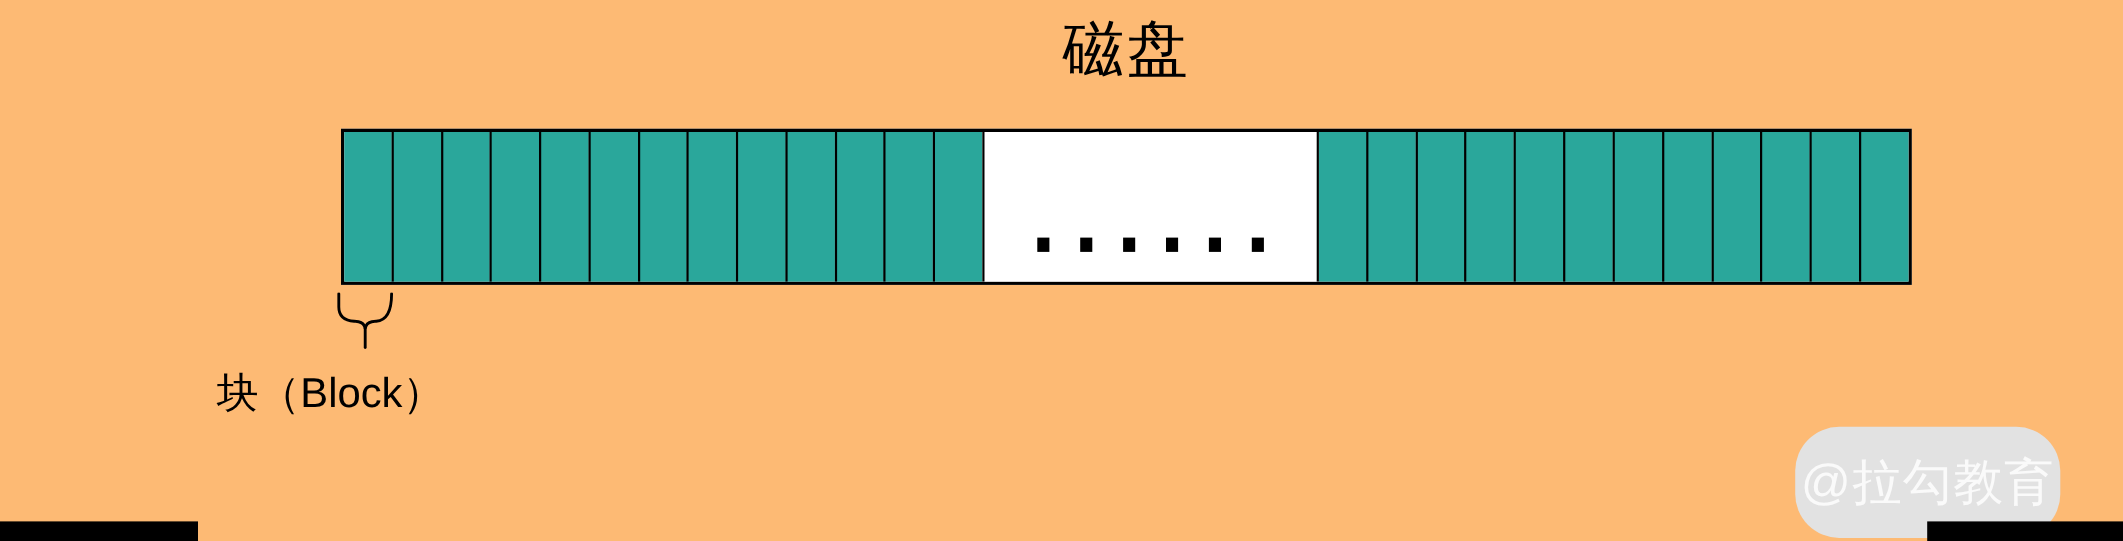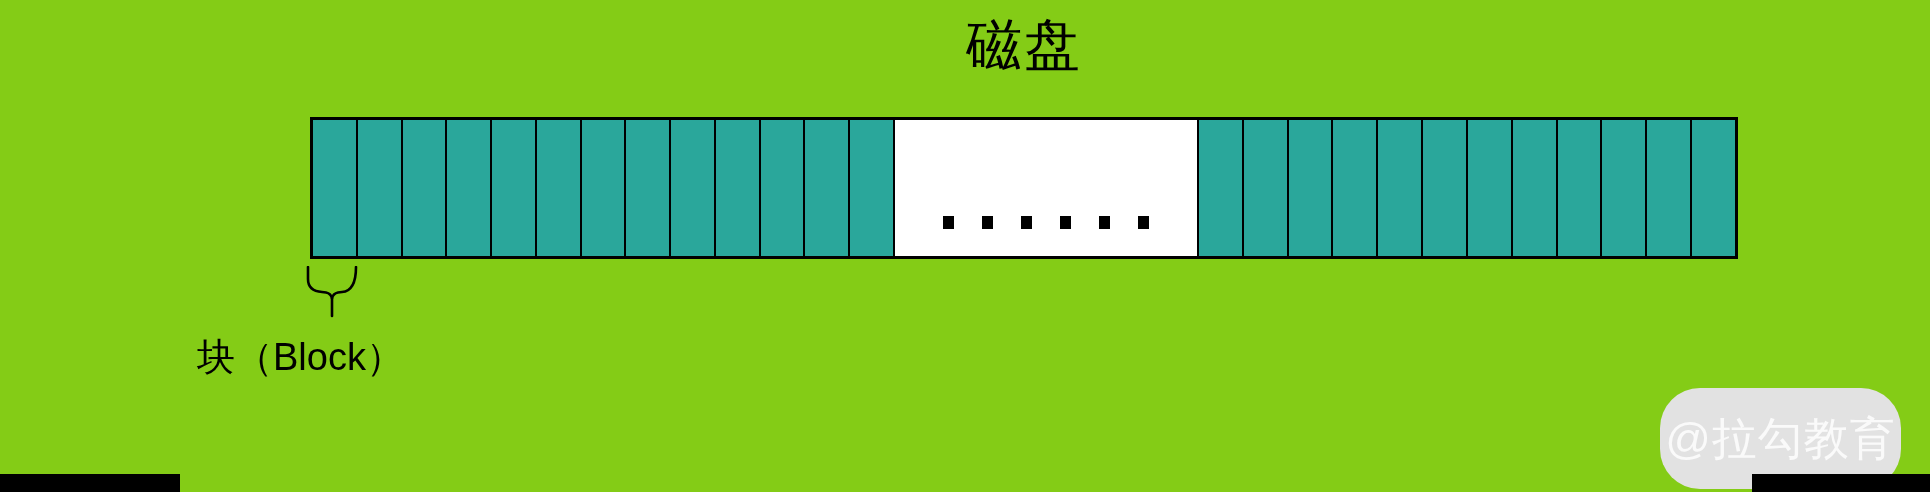--- a/index.html
+++ b/index.html
@@ -1,20 +1,20 @@
 <!DOCTYPE html>
 <html><head>
 <meta charset="utf-8">
 <style>
   html, body { margin: 0; padding: 0; background: #ffffff; }
   .stage {
     position: relative;
     width: 1930px;
     height: 492px;
-    background: #84cc16;
+    background: #fdba74;
     overflow: hidden;
     font-family: "Liberation Sans", sans-serif;
     --block-fill: #2AA79B;
     --line: #000000;
   }
   .diagram-title {
     position: absolute;
     left: 310px;
     top: 8px;
     width: 1428px;
@@ -92,21 +92,20 @@
     height: 101px;
     background: #e2e2e2;
     border-radius: 40px;
     display: flex;
     align-items: center;
     justify-content: center;
     font-size: 45px;
     color: #fafafa;
     letter-spacing: 1px;
     white-space: nowrap;
-    margin-left: 28px;
   }
   .black-bar {
     position: absolute;
     background: #000000;
     height: 18px;
     top: 474px;
   }
   .black-bar.left  { left: 0; width: 180px; }
   .black-bar.right { left: 1752px; width: 178px; }
 </style>

